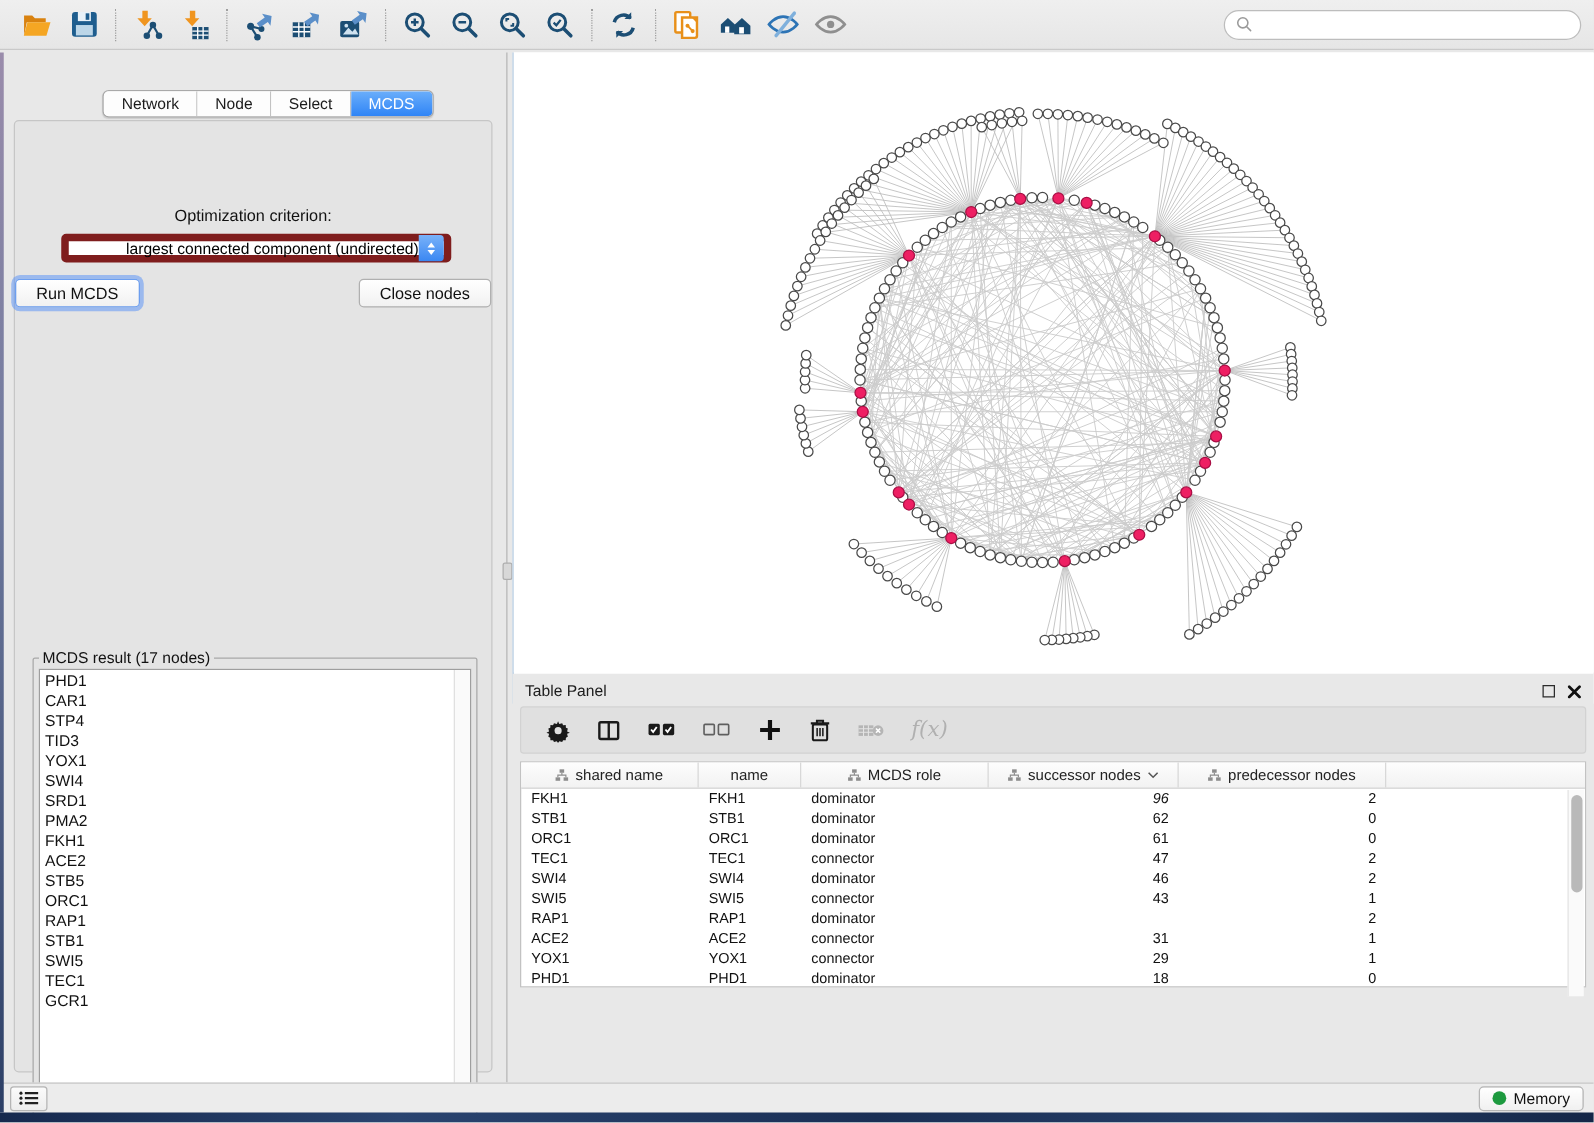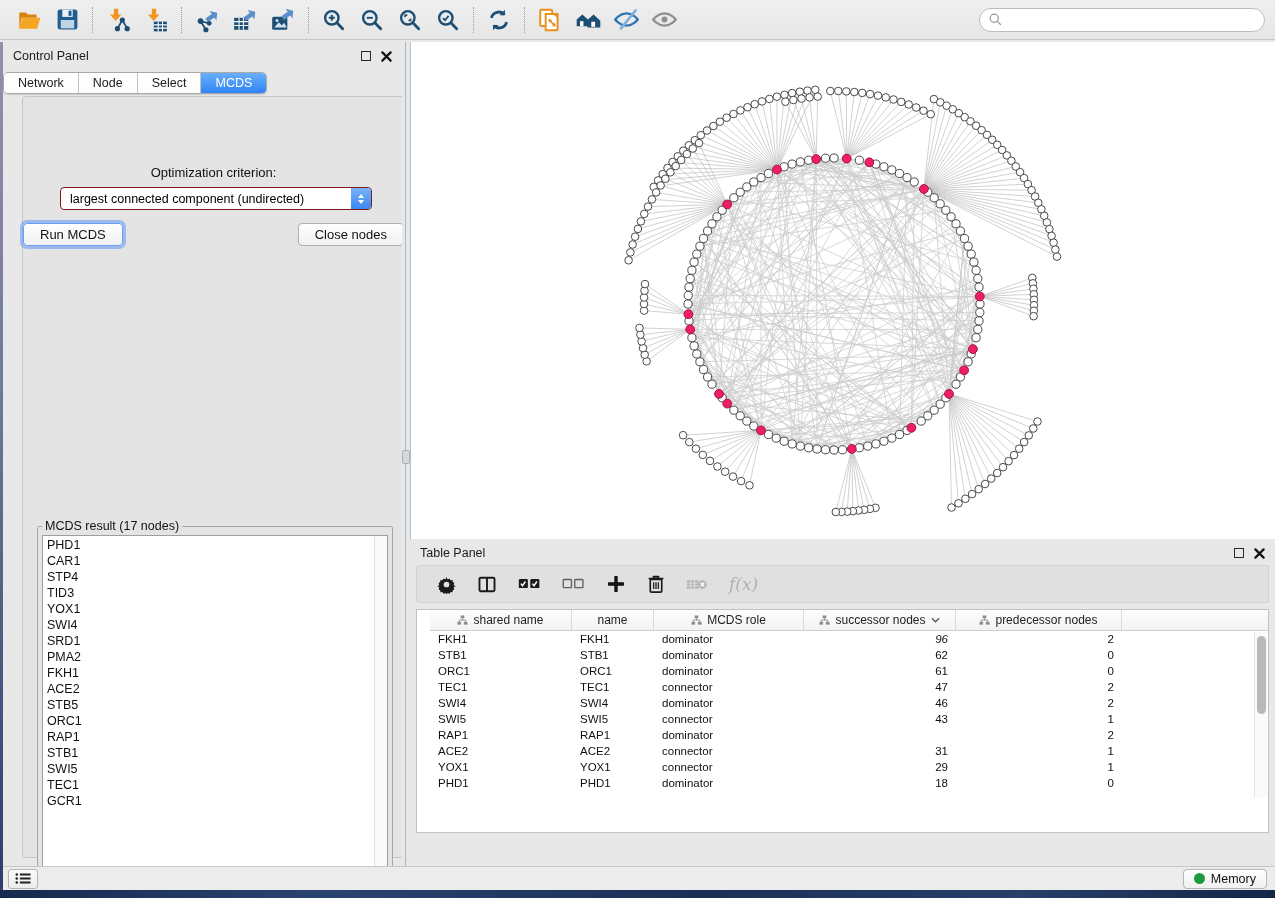--- a/index.html
+++ b/index.html
@@ -16,30 +16,30 @@
   #search-box { width:286px; height:24px; background:#fff; border:1px solid #bdbdbd; border-radius:12px;
                 display:flex; align-items:center; padding:0 8px; }
   #search-box input { border:none; outline:none; flex:1; font-size:12px; background:transparent; }
 
   
   #control-panel { left:3px; top:42px; width:399px; height:824px; background:#e8e8e8; }
   .panel-header { height:28px; display:flex; align-items:center; padding:0 10px; font-size:12.5px; color:#1c1c1c; }
   .panel-header .hicons { margin-left:auto; display:flex; gap:10px; align-items:center; }
   .float-box { width:10px; height:10px; border:1.6px solid #2b2b2b; background:transparent; }
   #cp-body { position:absolute; left:8px; top:54px; width:383px; height:762px; background:#e4e4e4;
-             border:1px solid #c6c6c6; border-radius:4px;margin-left:11px; }
-  #cp-tabs { position:absolute; top:30px; left:0; width:100%; display:flex; z-index:3; }
+             border:1px solid #c6c6c6; border-radius:4px; }
+  #cp-tabs { position:absolute; top:30px; left:12px; width:100%; display:flex; justify-content:center; z-index:3; }
   .seg { display:inline-flex; border:1px solid #a9a9a9; border-radius:5px; overflow:hidden;
          background:#fdfdfd; box-shadow:0 1px 1px rgba(0,0,0,0.12); }
   .seg-tab { padding:3px 14px; font-size:12.5px; color:#1c1c1c; background:#fdfdfd; border-right:1px solid #c2c2c2; cursor:default; }
   .seg-tab:last-child { border-right:none; }
   .seg-tab.active { background:linear-gradient(#6aaefb,#2f84f6); color:#fff; }
   #opt-label { position:absolute; top:68px; width:100%; text-align:center; font-size:13px; color:#111; }
   #criterion { position:absolute; top:90px; left:37px; width:312px; height:23px; background:#fff;
-               border:1px solid #7f1d1d; border-radius:4px; display:flex; align-items:center; font-size:12.5px; }
+               border:6px solid #7f1d1d; border-radius:4px; display:flex; align-items:center; font-size:12.5px;text-align:right; }
   #criterion .val { flex:1; padding-left:9px; white-space:nowrap; overflow:hidden; }
   #criterion .stepper { width:20px; height:21px; border-radius:0 3px 3px 0; background:linear-gradient(#79b2f9,#3a87f2);
                display:flex; flex-direction:column; align-items:center; justify-content:center; gap:2px; }
   .tri-up    { width:0; height:0; border-left:3.5px solid transparent; border-right:3.5px solid transparent; border-bottom:4.5px solid #fff; }
   .tri-down  { width:0; height:0; border-left:3.5px solid transparent; border-right:3.5px solid transparent; border-top:4.5px solid #fff; }
   #cp-buttons { position:absolute; top:126px; width:100%; display:flex; justify-content:space-between; gap:13px; }
   .mac-btn { height:23px; padding:0 16px; font-size:13px; color:#111; background:linear-gradient(#ffffff,#f1f1f1);
              border:1px solid #b0b0b0; border-radius:4px; }
   .mac-btn.focused { box-shadow:0 0 0 3px rgba(94,150,245,0.55); border-color:#6d9ff0; }
   #mcds-fieldset { position:absolute; left:14px; top:422px; width:356px; height:373px;
@@ -64,21 +64,21 @@
                   position:relative; display:flex; align-items:center; padding-left:10px; }
   .tl { width:12px; height:12px; border-radius:50%; margin-right:8px; }
   #net-title { position:absolute; left:0; right:0; text-align:center; font-size:12.5px; color:#222; }
   #net-canvas { width:865px; height:496px; background:#fff; }
 
   
   #table-panel { left:410px; top:539px; width:865px; height:295px; background:#e8e8e8; }
   #tp-toolbar { position:absolute; left:6px; top:26px; width:853px; height:38px; background:#e0e0e0;
                 border:1px solid #d2d2d2; border-radius:3px; display:flex; align-items:center; gap:21px; padding-left:20px; }
   .fx-label { font-size:17px; font-style:italic; font-family:"DejaVu Serif",serif; color:#b0b0b0; }
-  #tp-table { position:absolute; left:6px; top:70px; width:853px; height:224px; background:#fff; border:1px solid #c2c2c2;padding-left:13px; }
+  #tp-table { position:absolute; left:6px; top:70px; width:853px; height:181px; background:#fff; border:1px solid #c2c2c2; }
   #tp-header { display:flex; height:21px; background:linear-gradient(#fdfdfd,#f2f2f2); border-bottom:1px solid #cfcfcf; }
   .th { display:flex; align-items:center; justify-content:center; gap:5px; font-size:12px; color:#222;
         border-right:1px solid #d8d8d8; height:100%; }
   .tbody-row { display:flex; height:16px; line-height:16px; font-size:11.5px; color:#111; }
   .td { padding:0 8px; white-space:nowrap; overflow:hidden; }
   .td.num { text-align:right; }
   #tp-scroll { position:absolute; right:1px; top:22px; width:13px; height:165px; background:#fafafa; border-left:1px solid #e4e4e4; }
   #tp-thumb { position:absolute; left:2px; top:4px; width:9px; height:78px; background:#b9b9b9; border-radius:5px; }
   #tp-tabs { position:absolute; left:0; width:100%; top:262px; display:flex; justify-content:center; }
 
@@ -232,29 +232,20 @@
         <svg width="15" height="15" viewBox="0 0 24 24">
             <circle cx="10" cy="10" r="6.5" fill="none" stroke="#9a9a9a" stroke-width="2"></circle>
             <path d="M15 15l5 5" stroke="#9a9a9a" stroke-width="2" stroke-linecap="round"></path>
           </svg>
         <input id="search-input" placeholder="" style="">
       </div>
     </div>
   </div>
 
   <div id="control-panel" class="abs">
-    <div class="panel-header">
-      <span>Control Panel</span>
-      <span class="hicons">
-        <span class="float-box"></span>
-        <svg width="11" height="11" viewBox="0 0 12 12">
-            <path d="M1.5 1.5l9 9M10.5 1.5l-9 9" stroke="#111" stroke-width="2.4" stroke-linecap="round"></path>
-          </svg>
-      </span>
-    </div>
     <div id="cp-tabs">
       <div class="seg" id="cp-seg">
           <div class="seg-tab">Network</div>
           <div class="seg-tab">Node</div>
           <div class="seg-tab">Select</div>
           <div class="seg-tab active">MCDS</div>
         </div>
     </div>
     <div id="cp-body">
       <div id="opt-label">Optimization criterion:</div>

